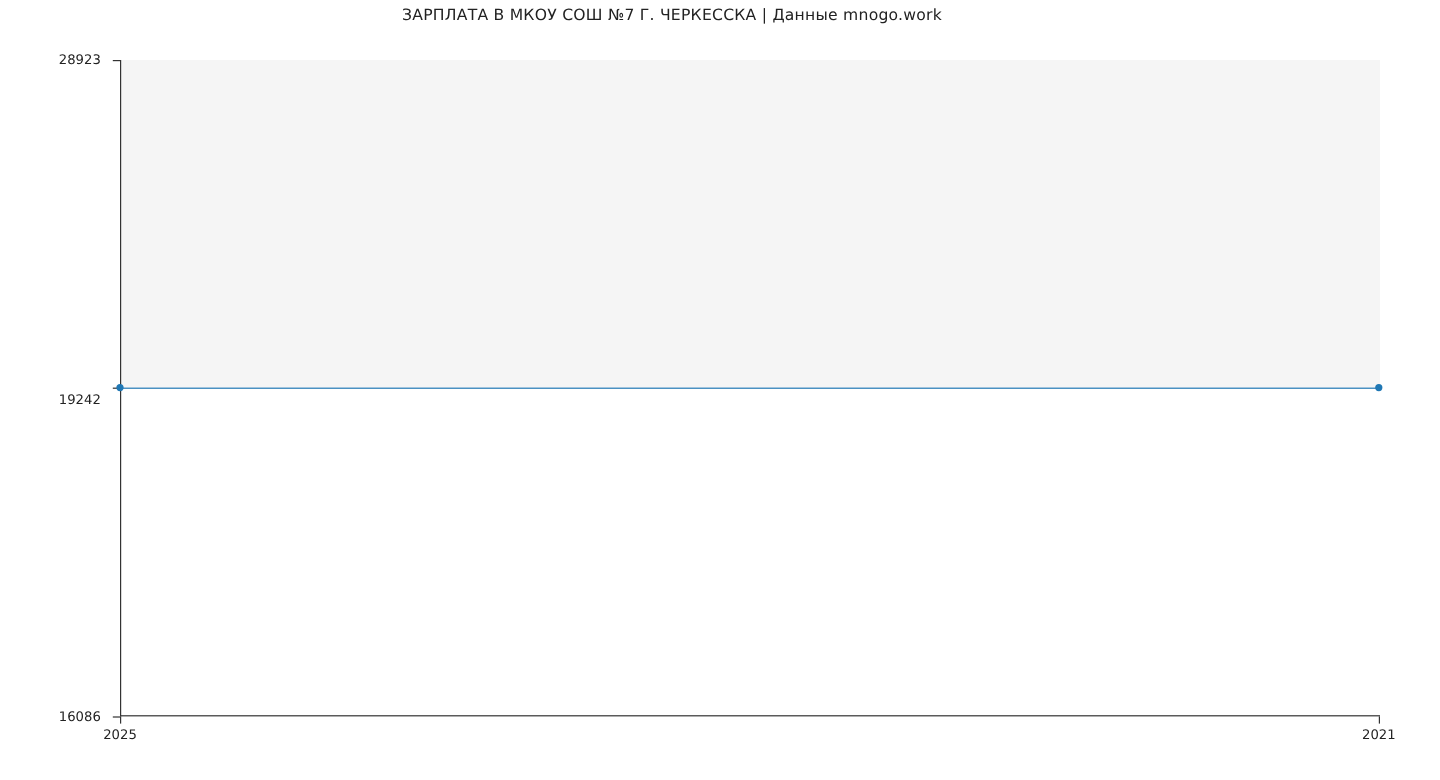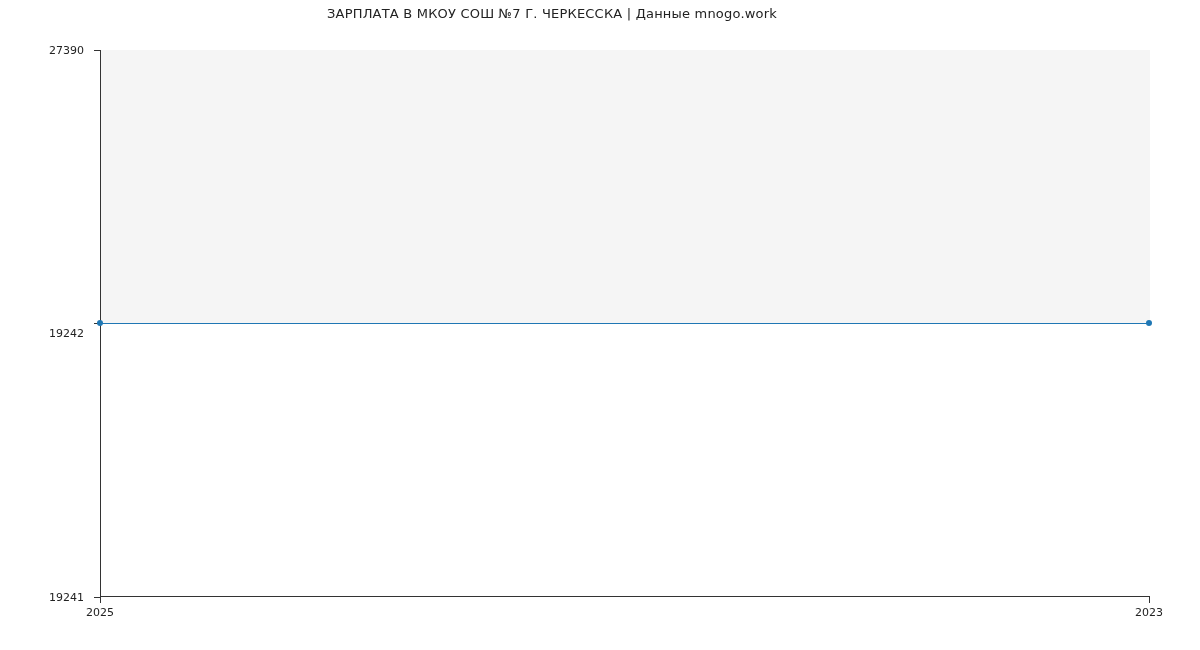--- a/index.html
+++ b/index.html
@@ -8,20 +8,21 @@
     width: 1200px;
     height: 650px;
     background: #ffffff;
     font-family: "DejaVu Sans", "Helvetica Neue", Arial, sans-serif;
     color: #222222;
   }
   .chart-wrap {
     position: relative;
     width: 1104px;
     height: 650px;
+    padding-left: 16px;
   }
   .title {
     position: absolute;
     left: 0; right: 0;
     top: 6px;
     text-align: center;
     font-size: 13px;
     letter-spacing: 0.2px;
   }
   .plot {
@@ -98,31 +99,31 @@
 
 <div class="chart-wrap">
 
   <div class="title">ЗАРПЛАТА В МКОУ СОШ №7 Г. ЧЕРКЕССКА | Данные mnogo.work</div>
 
   <div class="band"></div>
 
   <div class="plot"></div>
 
   <div class="y-tick" style="top:597px"></div>
-  <div class="y-label" style="top:597px">19241</div>
+  <div class="y-label" style="top:597px">16086</div>
 
   <div class="y-tick" style="top:323px"></div>
   <div class="y-label" style="top:333px">19242</div>
 
   <div class="y-tick" style="top:50px"></div>
-  <div class="y-label" style="top:50px">27390</div>
+  <div class="y-label" style="top:50px">28923</div>
 
   <div class="x-tick" style="left:100px"></div>
   <div class="x-label" style="left:100px">2025</div>
 
   <div class="x-tick" style="left:1149px"></div>
-  <div class="x-label" style="left:1149px">2023</div>
+  <div class="x-label" style="left:1149px">2021</div>
 
   <div class="line" style="top:323px"></div>
   <div class="marker" style="left:100px; top:323px"></div>
   <div class="marker" style="left:1149px; top:323px"></div>
 
 </div>
 
 </body></html>

